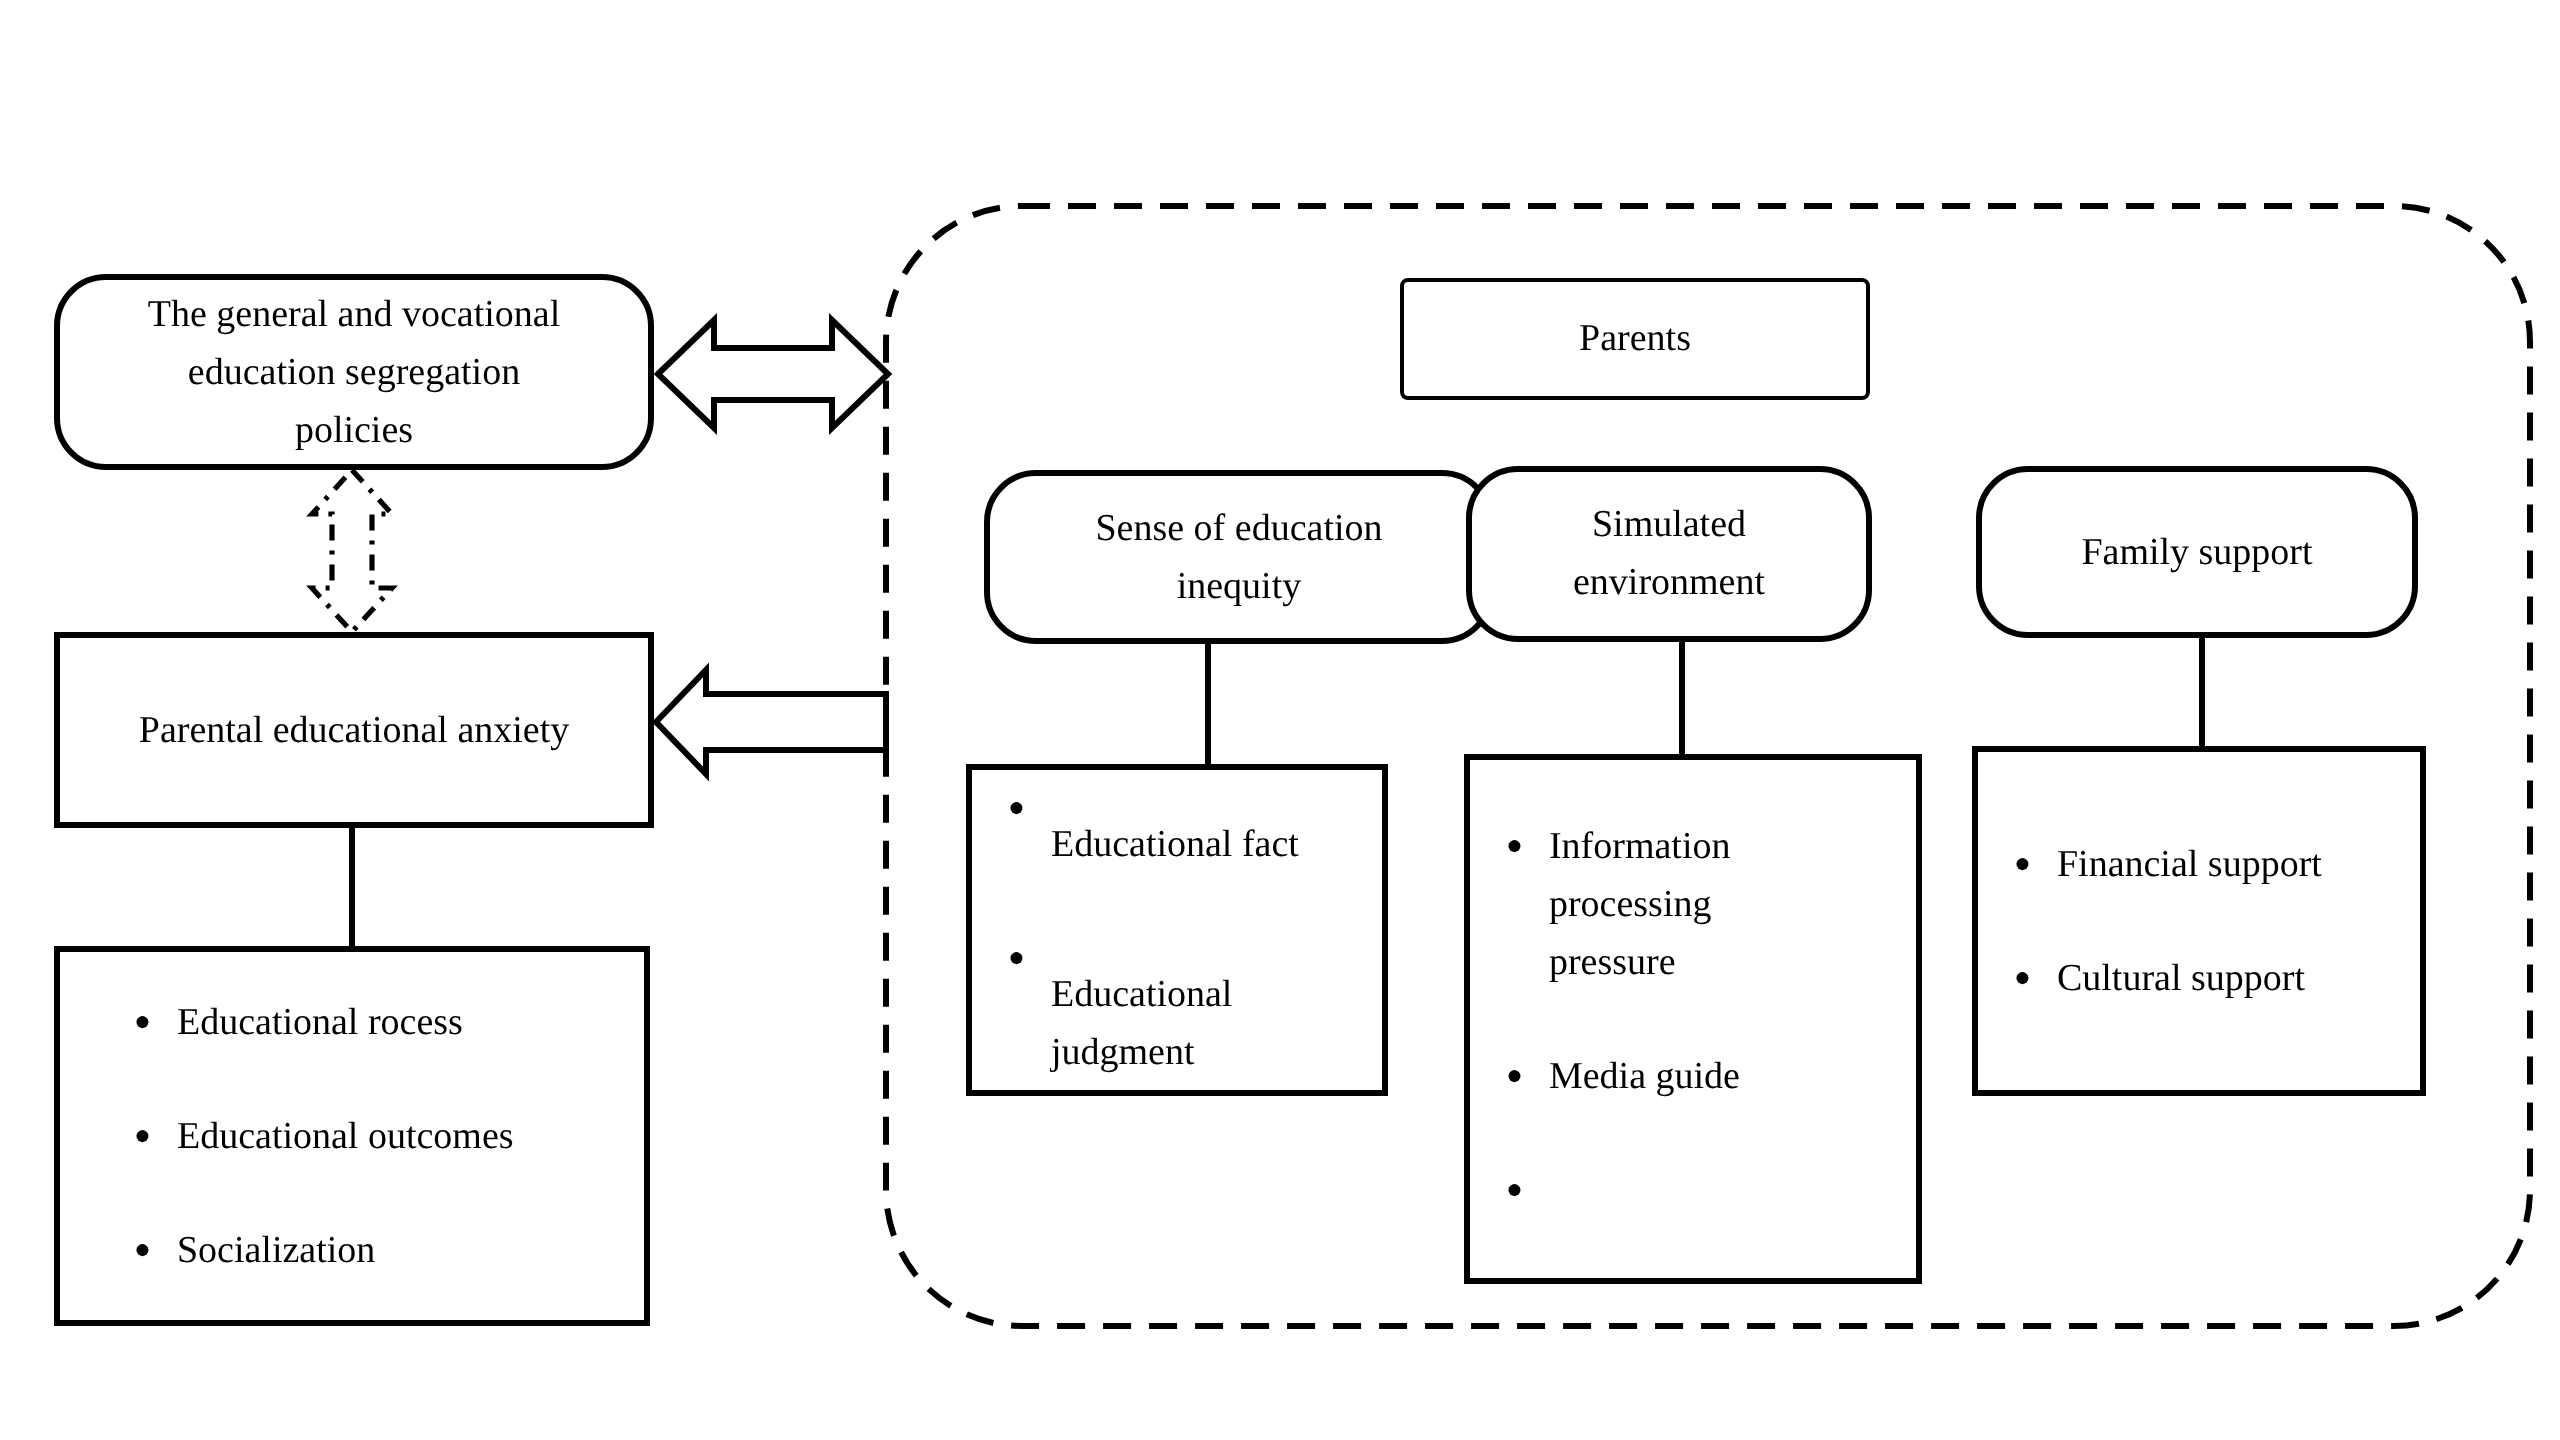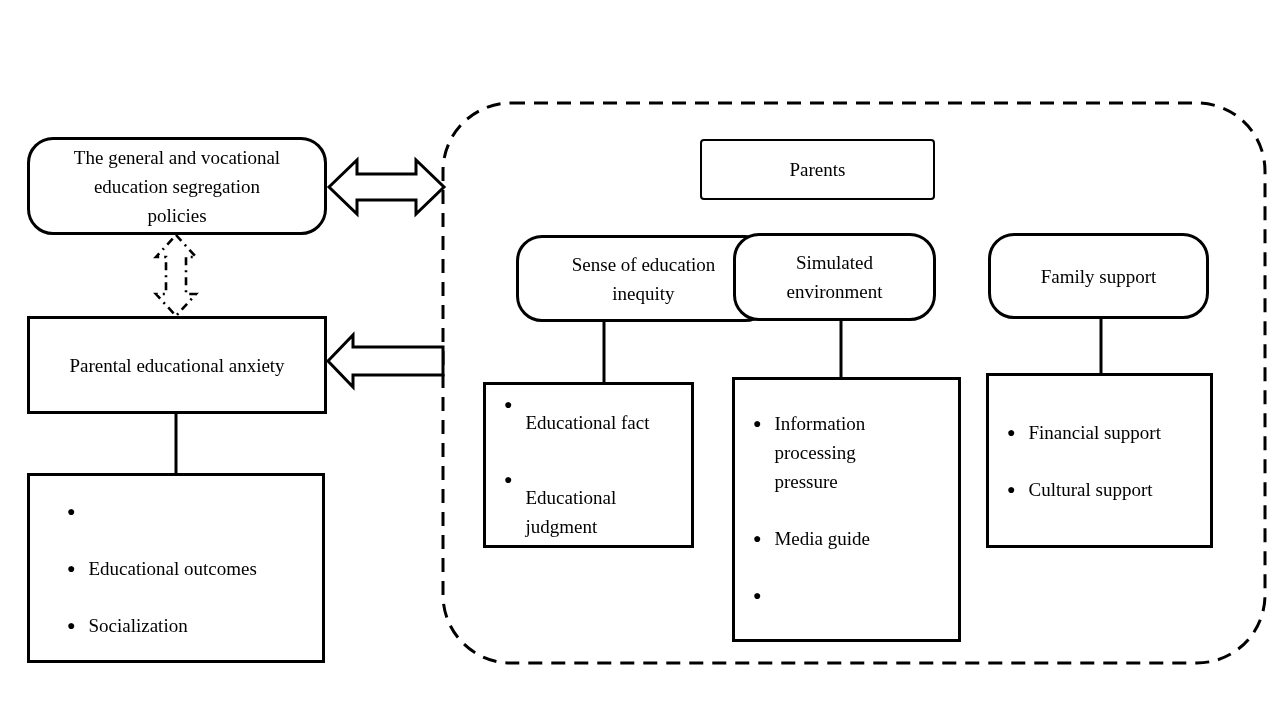--- a/index.html
+++ b/index.html
@@ -38,21 +38,21 @@
   .rounded { border-radius: 4px; border-width: 2.5px; }
 
   
   .policy-box  { left: 27px;  top: 137px; width: 300px; height: 98px; }
   .anxiety-box { left: 27px;  top: 316px; width: 300px; height: 98px; }
   .outcomes-box{ left: 27px;  top: 473px; width: 298px; height: 190px;
                  justify-content: flex-start; }
 
   
   .parents-box { left: 700px; top: 139px; width: 235px; height: 61px; }
-  .h-box-1 { left: 516px; top: 235px; width: 255px; height: 87px; }
+  .h-box-1 { left: 492px; top: 235px; width: 255px; height: 87px; }
   .h-box-2 { left: 733px; top: 233px; width: 203px; height: 88px; }
   .h-box-3 { left: 988px; top: 233px; width: 221px; height: 86px; }
   .s-box-1 { left: 483px; top: 382px; width: 211px; height: 166px; }
   .s-box-2 { left: 732px; top: 377px; width: 229px; height: 265px; }
   .s-box-3 { left: 986px; top: 373px; width: 227px; height: 175px; }
 
   
   .bullet-list {
     display: flex;
     flex-direction: column;
@@ -102,20 +102,21 @@
   <div class="box policy-box multiline">The general and vocational
 education segregation
 policies</div>
 
   <div class="box anxiety-box">Parental educational anxiety</div>
 
   <div class="box outcomes-box">
     <div class="bullet-list">
       <div class="bullet-item">
         <span class="dot">●</span>
+        <span class="txt">Educational rocess</span>
       </div>
       <div class="bullet-item">
         <span class="dot">●</span>
         <span class="txt">Educational outcomes</span>
       </div>
       <div class="bullet-item">
         <span class="dot">●</span>
         <span class="txt">Socialization</span>
       </div>
     </div>

